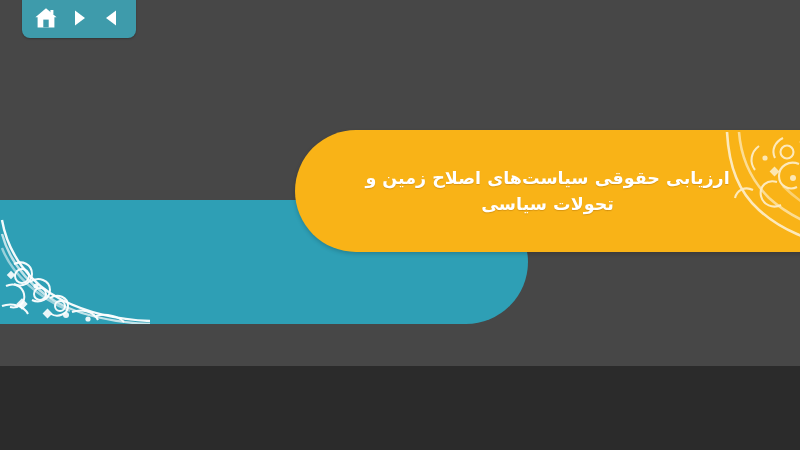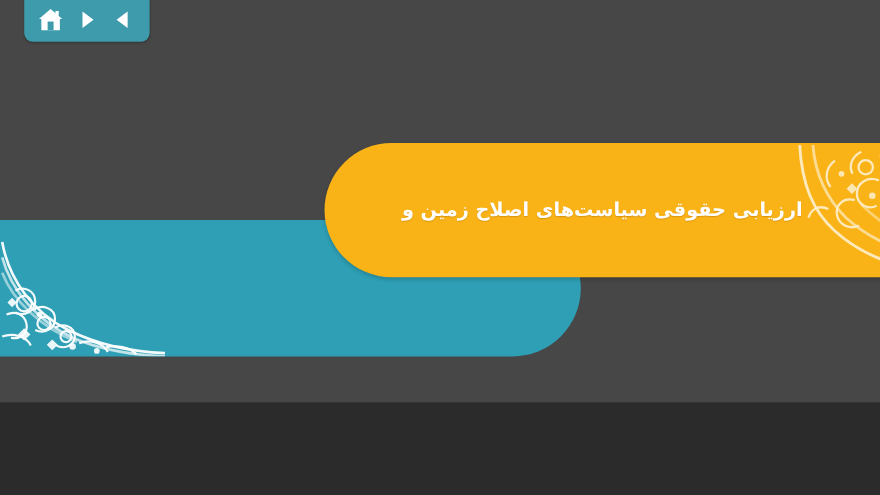--- a/index.html
+++ b/index.html
@@ -206,15 +206,16 @@
           <circle cx="158" cy="48" r="3"></circle>
           <circle cx="184" cy="24" r="2.8"></circle>
           <circle cx="130" cy="28" r="2.6"></circle>
         </g>
       </svg>
     </span>
   </div>
 
   <div class="title-text">
     <div class="title-line">ارزیابی حقوقی سیاست‌های اصلاح زمین و</div>
+    <div class="title-line">تحولات سیاسی</div>
   </div>
 
 </div>
 
 </body></html>

